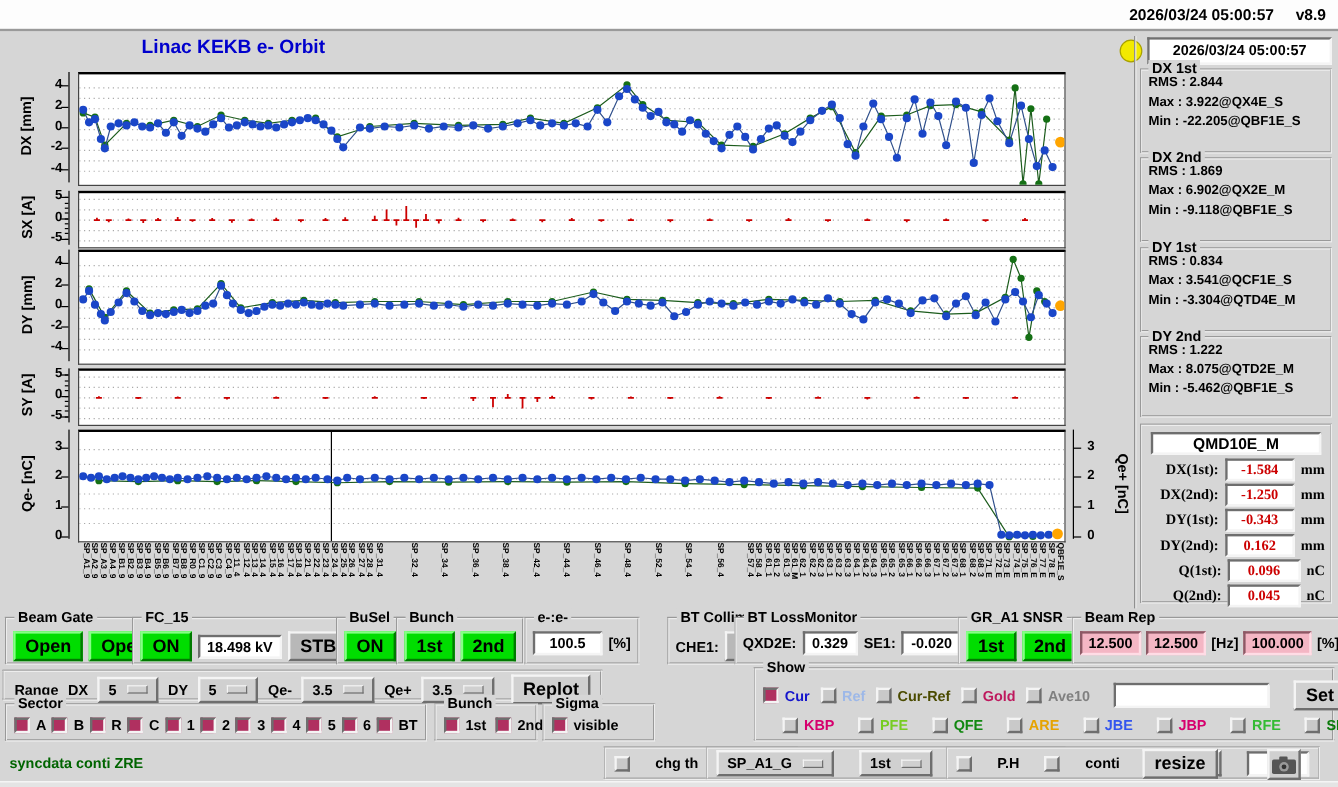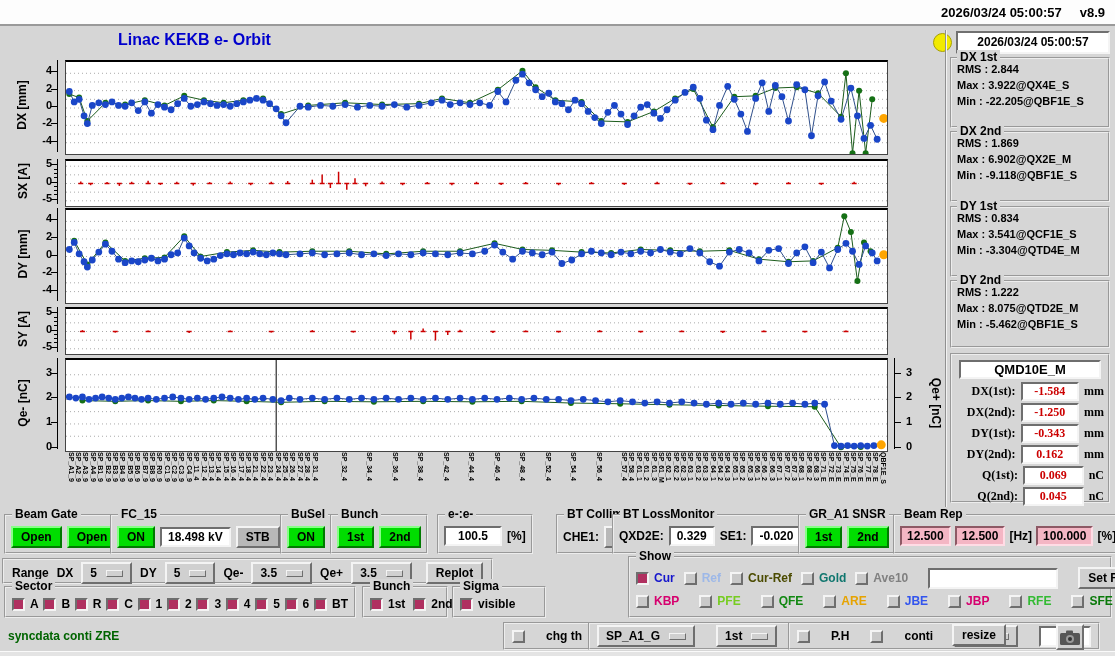--- a/index.html
+++ b/index.html
@@ -21,21 +21,21 @@
   .axisline{position:absolute;width:1px;background:#000;}
   #xlabels{position:absolute;left:65px;top:451px;width:826px;height:62px;overflow:hidden;}
   .xlab{position:absolute;font-weight:bold;font-size:7px;color:#000;white-space:nowrap;transform:rotate(90deg);transform-origin:0 0;}
 
   .grp{position:absolute;border:2px groove #ededed;background:#d6d6d6;box-sizing:border-box;}
   .grp > .glabel{position:absolute;top:-9px;left:6px;background:#d6d6d6;padding:0 3px;font-weight:bold;font-size:12px;white-space:nowrap;}
   .grow{display:flex;align-items:center;gap:5px;padding:10px 5px 4px 5px;}
 
   .raised{border:2px solid;border-color:#f4f4f4 #6e6e6e #6e6e6e #f4f4f4;}
   .sunken{border:2px solid;border-color:#6e6e6e #f4f4f4 #f4f4f4 #6e6e6e;}
-  .btn{background:#d0d0d0;font-weight:bold;font-size:12px;padding:2px 8px;white-space:nowrap;}
+  .btn{background:#d0d0d0;font-weight:bold;font-size:15px;padding:2px 8px;white-space:nowrap;}
   .btn-green{background:#00dd00;border-color:#86ff86 #007a00 #007a00 #86ff86;text-align:center;}
   .btn-gray{background:#b8b8b8;}
   .valbox{background:#fff;font-weight:bold;font-size:12px;padding:1px 6px;white-space:nowrap;}
   .pinkbox{background:#f4b6c4;border-color:#8d5965 #ffdce5 #ffdce5 #8d5965;font-weight:bold;font-size:12px;padding:1px 5px;}
   .unit{font-weight:bold;font-size:12px;white-space:nowrap;}
   .dd{display:inline-flex;align-items:center;gap:9px;background:#d0d0d0;font-weight:bold;font-size:12px;padding:2px 7px;}
   .dd .dash{width:15px;height:5px;background:#d0d0d0;border:1px solid;border-color:#f4f4f4 #6e6e6e #6e6e6e #f4f4f4;}
   .cb{width:13px;height:13px;background:#c9c9c9;border:2px solid;border-color:#f4f4f4 #6e6e6e #6e6e6e #f4f4f4;box-sizing:border-box;flex:none;}
   .cb.on{background:#b03060;border-color:#6e6e6e #f4f4f4 #f4f4f4 #6e6e6e;}
   .cbitem{display:inline-flex;align-items:center;gap:5px;font-weight:bold;font-size:12px;white-space:nowrap;}
@@ -847,21 +847,21 @@
         <span class="qv">-0.343</span>
         <span class="unit">mm</span>
       </div>
     <div class="qmdrow">
         <span class="ql">DY(2nd):</span>
         <span class="qv">0.162</span>
         <span class="unit">mm</span>
       </div>
     <div class="qmdrow">
         <span class="ql">Q(1st):</span>
-        <span class="qv">0.069</span>
+        <span class="qv">0.096</span>
         <span class="unit">nC</span>
       </div>
     <div class="qmdrow">
         <span class="ql">Q(2nd):</span>
         <span class="qv">0.045</span>
         <span class="unit">nC</span>
       </div>
   </div>
 
   <div class="grp" style="left:4px;top:514px;height:40px;">
@@ -974,31 +974,31 @@
           <span class="cbitem">
             <span class="cb"></span>
             <span style="color: rgb(157, 184, 232);">Ref</span>
           </span>
           <span class="cbitem">
             <span class="cb"></span>
             <span style="color: rgb(75, 75, 0);">Cur-Ref</span>
           </span>
           <span class="cbitem">
             <span class="cb"></span>
-            <span style="color: #0f766e;">Gold</span>
+            <span style="color: #be185d;">Gold</span>
           </span>
           <span class="cbitem">
             <span class="cb"></span>
             <span style="color: rgb(128, 128, 128);">Ave10</span>
           </span>
         </span>
       <input class="txtin" style="flex: 1 1 0%; min-width: 120px;" value="">
       <span class="btn raised">Set Ref</span>
     </div>
-    <div id="showrow2" style="padding:4px 10px 0 6px;justify-content:space-between;">
+    <div id="showrow2" style="padding:4px 10px 0 22px;justify-content:space-between;">
         <span class="cbitem">
           <span class="cb"></span>
           <span style="color: rgb(214, 0, 110);">KBP</span>
         </span>
         <span class="cbitem">
           <span class="cb"></span>
           <span style="color: rgb(119, 204, 34);">PFE</span>
         </span>
         <span class="cbitem">
           <span class="cb"></span>

